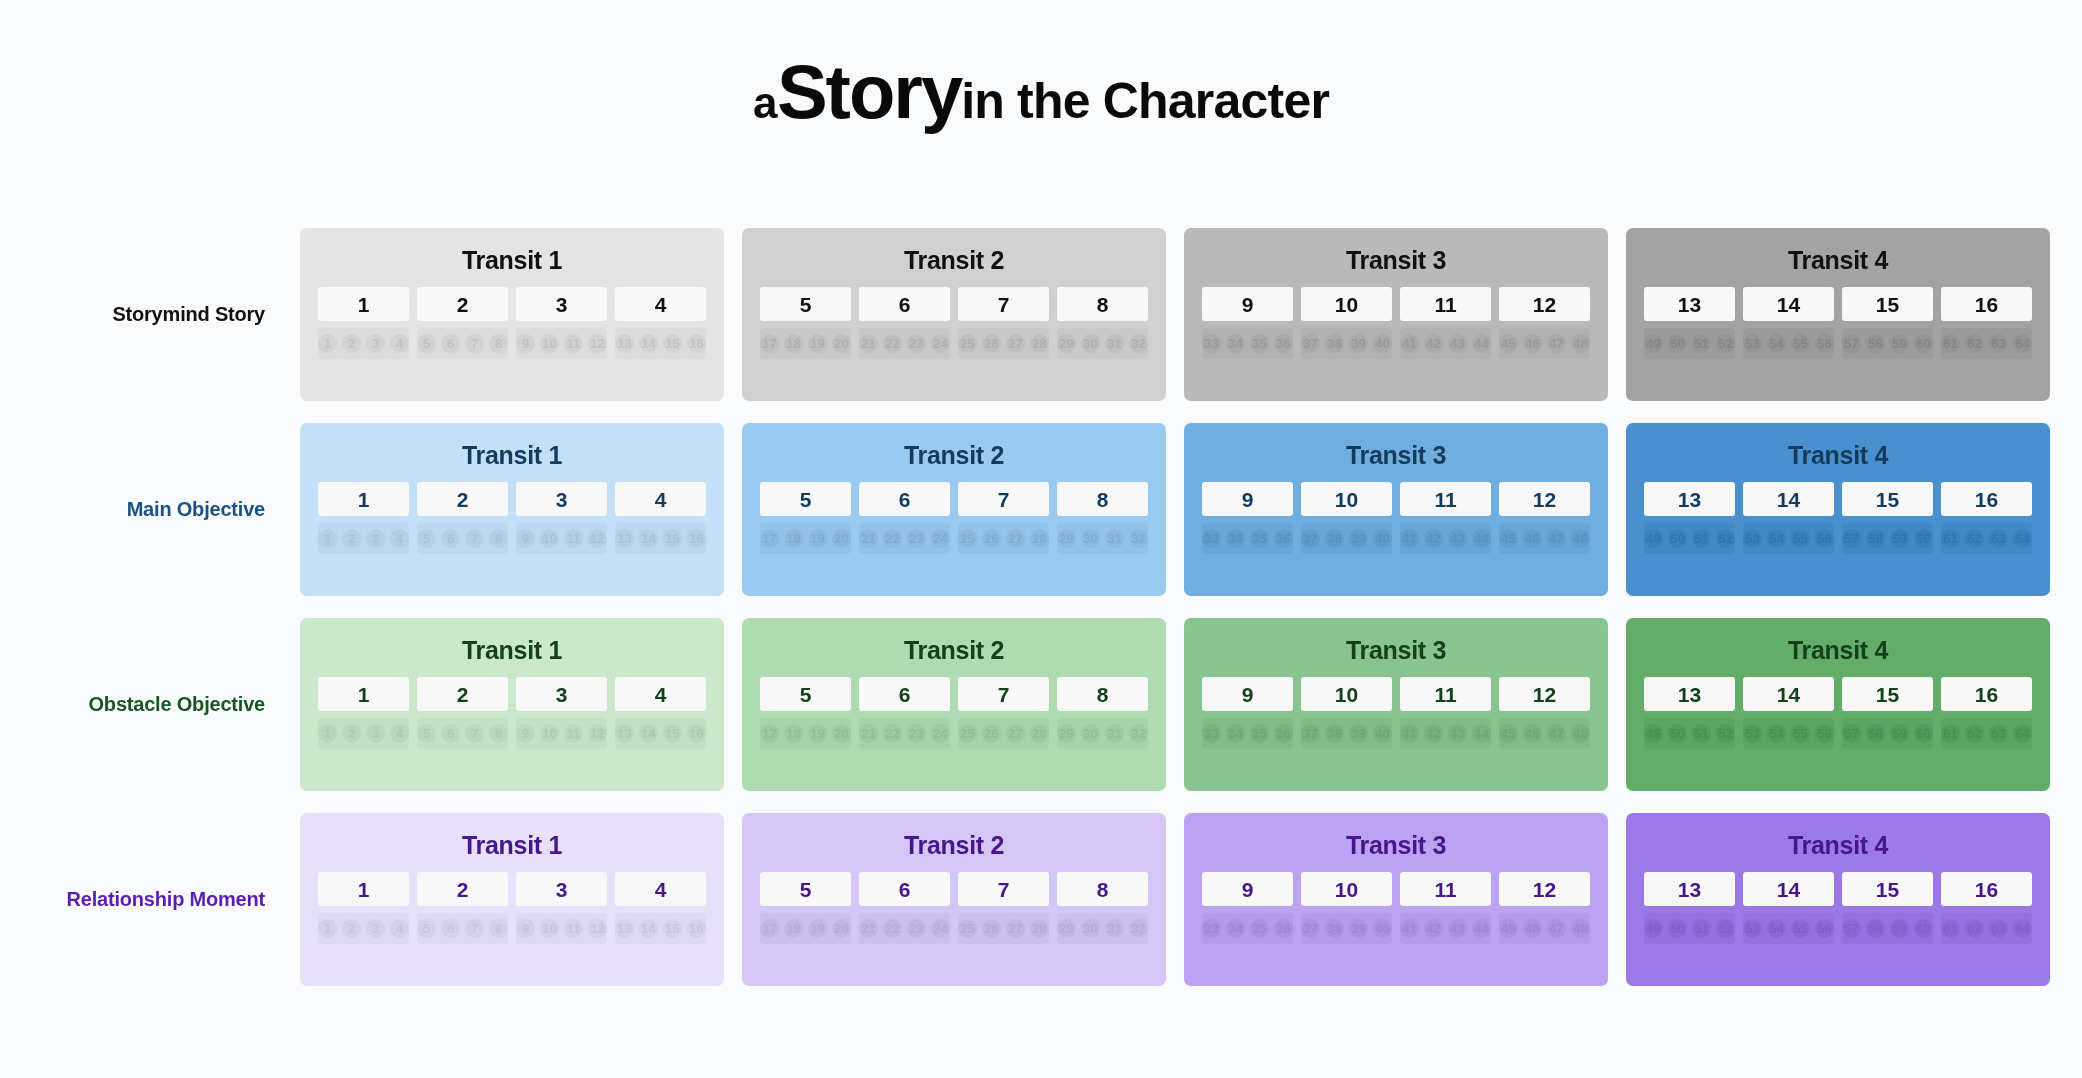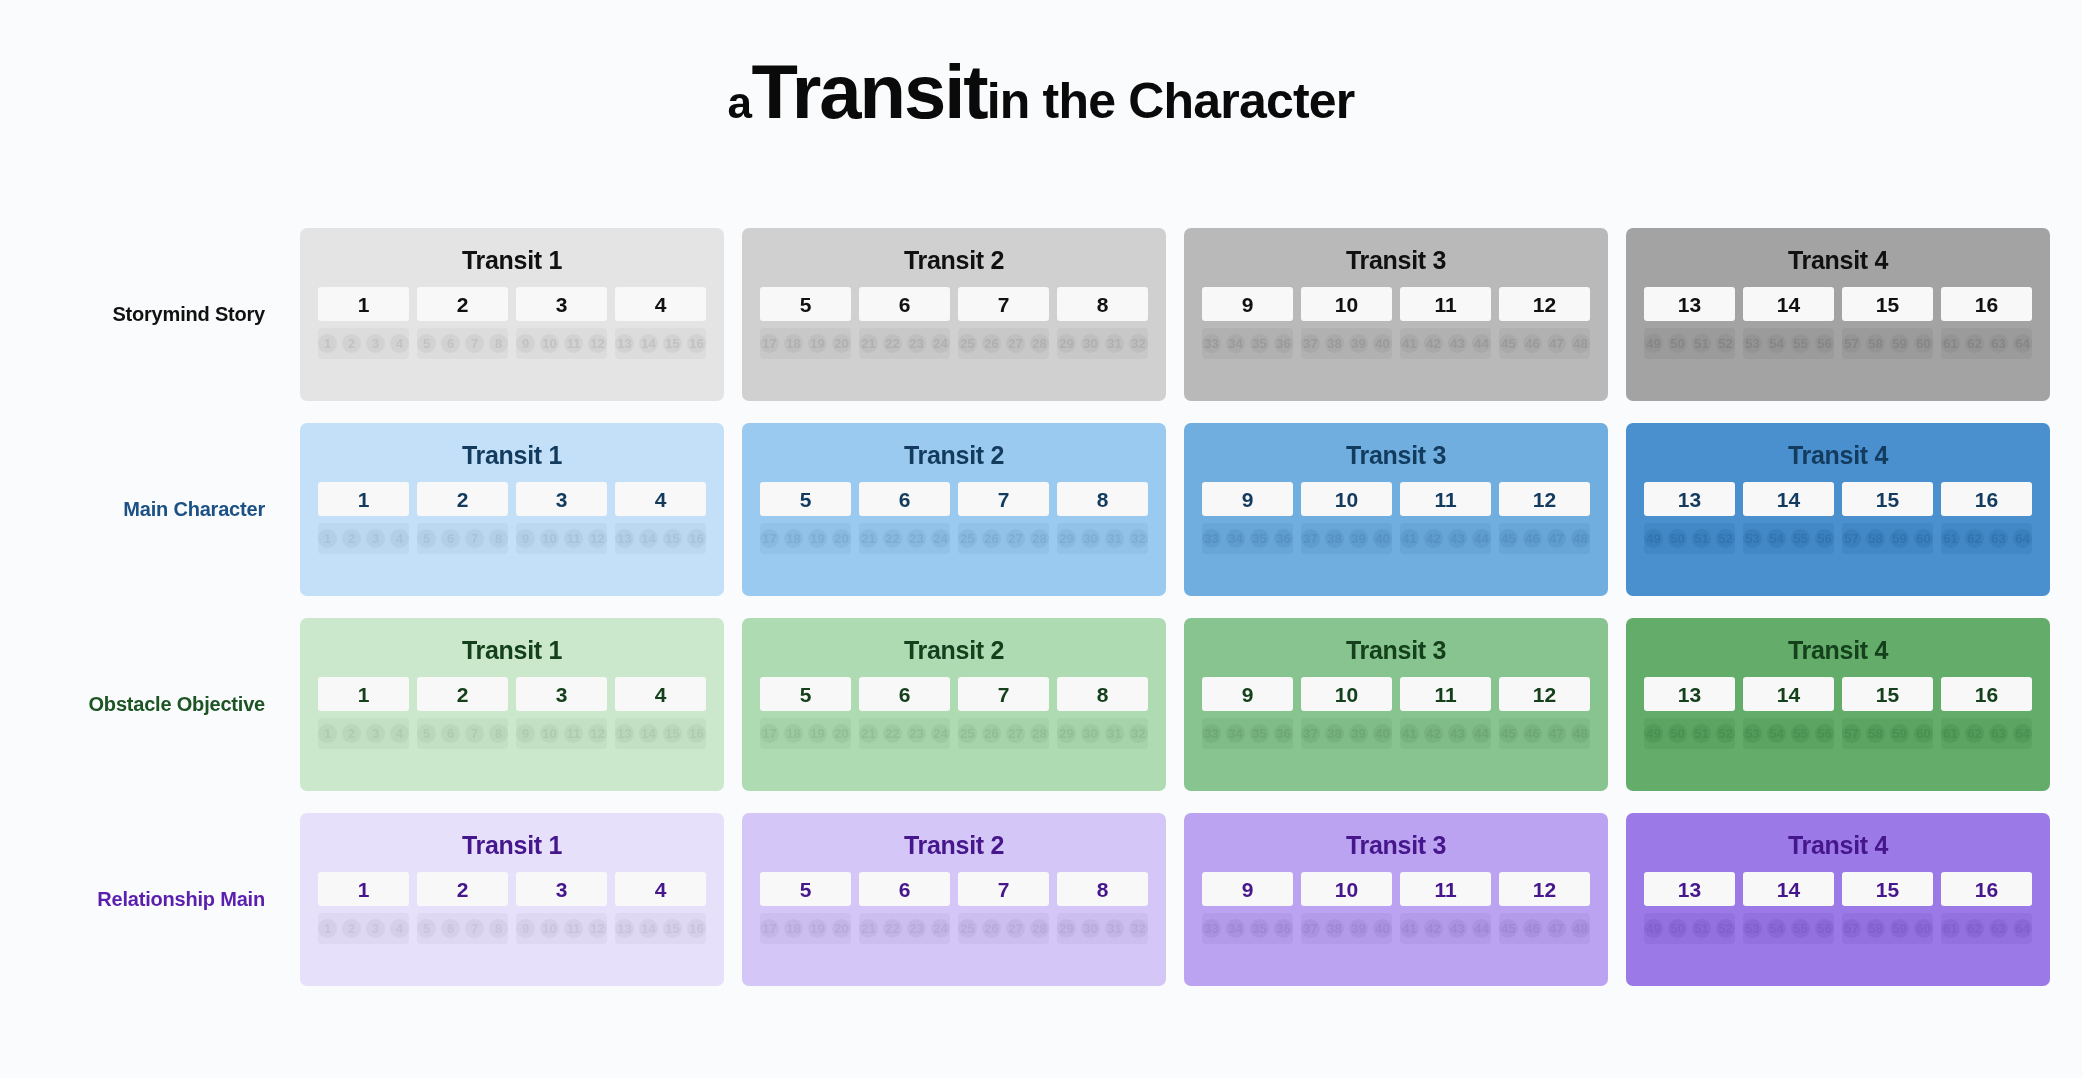--- a/index.html
+++ b/index.html
@@ -133,21 +133,21 @@
     align-items: center;
     justify-content: center;
     padding: 0 2px;
     box-sizing: border-box;
   }
 </style>
 </head>
 <body>
 
 <h1 id="page-title">
-  <span class="t-a">a</span><span class="t-moment">Transit</span><span class="t-rest">in the Character</span>
+  <span class="t-a">a</span><span class="t-moment">Story</span><span class="t-rest">in the Character</span>
 </h1>
 
 <div id="matrix">
     <div class="story-row">
       <div class="row-label-cell">
         <div class="row-label" style="color: rgb(17, 17, 17);">Storymind Story</div>
       </div>
       <div class="transits">
         <div class="transit-card" style="background: rgb(228, 228, 228);">
           <div class="transit-title" style="color: rgb(17, 17, 17);">Transit 1</div>
@@ -310,21 +310,21 @@
                 <div class="subnum" style="background: rgb(148, 148, 148); color: rgb(134, 134, 134);">63</div>
                 <div class="subnum" style="background: rgb(148, 148, 148); color: rgb(134, 134, 134);">64</div>
               </div>
             </div>
           </div>
         </div>
       </div>
     </div>
     <div class="story-row">
       <div class="row-label-cell">
-        <div class="row-label" style="color: rgb(27, 81, 132);">Main Character</div>
+        <div class="row-label" style="color: rgb(27, 81, 132);">Main Objective</div>
       </div>
       <div class="transits">
         <div class="transit-card" style="background: rgb(195, 224, 248);">
           <div class="transit-title" style="color: rgb(19, 59, 94);">Transit 1</div>
           <div class="signposts">
             <div class="signpost-col">
               <div class="signpost-box" style="color: rgb(19, 59, 94);">1</div>
               <div class="subnum-strip" style="background: rgb(187, 216, 240);">
                 <div class="subnum" style="background: rgb(178, 207, 231); color: rgb(166, 195, 218);">1</div>
                 <div class="subnum" style="background: rgb(178, 207, 231); color: rgb(166, 195, 218);">2</div>
@@ -652,21 +652,21 @@
                 <div class="subnum" style="background: rgb(82, 155, 89); color: rgb(75, 144, 82);">63</div>
                 <div class="subnum" style="background: rgb(82, 155, 89); color: rgb(75, 144, 82);">64</div>
               </div>
             </div>
           </div>
         </div>
       </div>
     </div>
     <div class="story-row">
       <div class="row-label-cell">
-        <div class="row-label" style="color: rgb(91, 31, 176);">Relationship Main</div>
+        <div class="row-label" style="color: rgb(91, 31, 176);">Relationship Moment</div>
       </div>
       <div class="transits">
         <div class="transit-card" style="background: rgb(230, 224, 251);">
           <div class="transit-title" style="color: rgb(70, 22, 140);">Transit 1</div>
           <div class="signposts">
             <div class="signpost-col">
               <div class="signpost-box" style="color: rgb(70, 22, 140);">1</div>
               <div class="subnum-strip" style="background: rgb(222, 216, 243);">
                 <div class="subnum" style="background: rgb(213, 207, 234); color: rgb(201, 195, 222);">1</div>
                 <div class="subnum" style="background: rgb(213, 207, 234); color: rgb(201, 195, 222);">2</div>

